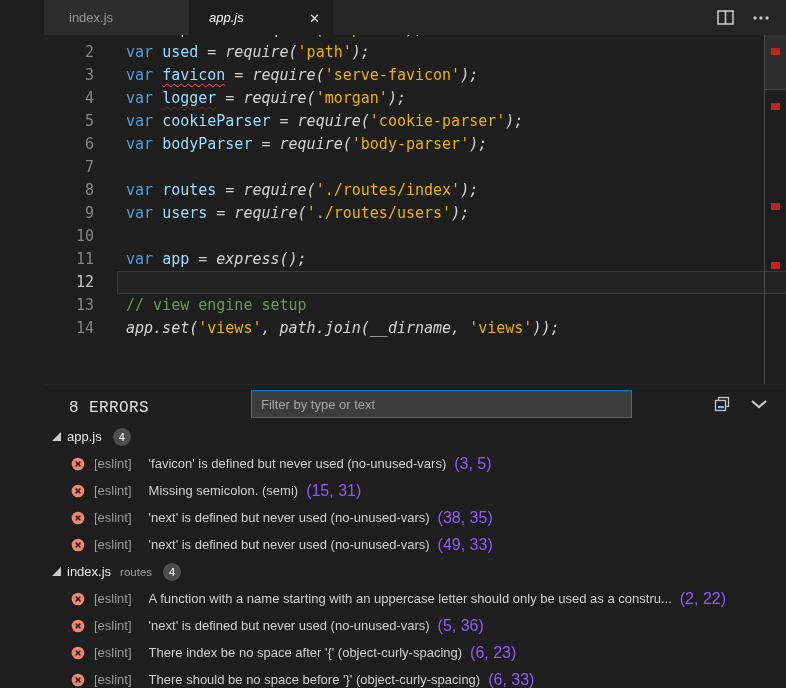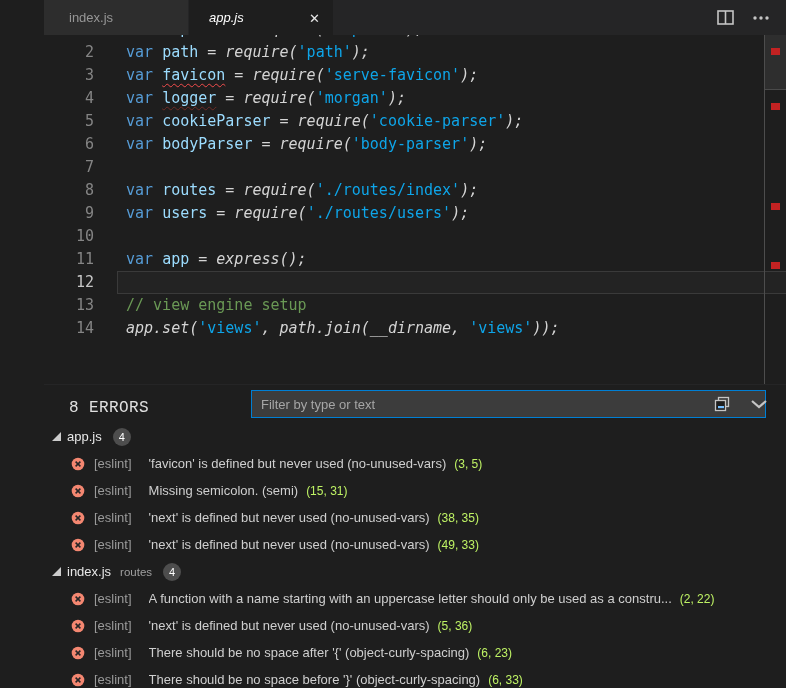--- a/index.html
+++ b/index.html
@@ -23,39 +23,39 @@
   
   .editor { position:relative; height:349px; overflow:hidden; background:#1e1e1e;
             font-family:"DejaVu Sans Mono","Liberation Mono",monospace; }
   .lines { position:absolute; top:-17px; left:0; width:764px; }
   .line { height:23px; line-height:23px; display:flex; font-size:15px; }
   .ln { width:73px; flex-shrink:0; text-align:right; padding-right:23px; color:#858585; }
   .line.current .ln { color:#c6c6c6; }
   .code { flex:1; padding-left:9px; white-space:pre; color:#d4d4d4; min-width:0; }
   .line.current .code { border:1px solid #3a3a3a; background:#232323; }
   .tk-k { color:#569cd6; } .tk-i { color:#9cdcfe; } .tk-p { color:#d4d4d4;font-style:italic; }
-  .tk-s { color:#0ea5e9; } .tk-c { color:#6a9955; }
+  .tk-s { color:#eab308; } .tk-c { color:#6a9955; }
   .sq-strong { text-decoration-line:underline; text-decoration-style:wavy;
                text-decoration-color:#f14c4c; text-decoration-thickness:1px;
                text-underline-offset:3px; text-decoration-skip-ink:none; }
   .sq-faint  { text-decoration-line:underline; text-decoration-style:wavy;
                text-decoration-color:rgba(195,55,45,.45); text-decoration-thickness:1px;
                text-underline-offset:3px; text-decoration-skip-ink:none; }
   .scrollbar { position:absolute; top:0; right:0; width:22px; height:100%;
                border-left:1px solid #4d4d4d; }
   .sb-thumb { position:absolute; left:0; top:0; width:100%; height:55px;
               background:rgba(121,121,121,.18); border-bottom:1px solid #4a4a4a; }
   .ruler-marker { position:absolute; right:6px; width:9px; height:7px; background:#c32222; }
 
   
   .panel { flex:1; background:#1e1e1e; border-top:1px solid #252526; overflow:hidden; }
   .panel-header { position:relative; height:38px; }
   .panel-title { position:absolute; left:25px; top:4px; line-height:38px; font-size:16px;
                  color:#e0e0e0; letter-spacing:.4px;font-family:Liberation Mono, monospace; }
-  .filter-input { position:absolute; left:207px; top:5px; width:515px; height:28px;
+  .filter-input { position:absolute; left:207px; top:5px; width:381px; height:28px;
                   background:#3c3c3c; border:1px solid #007fd4; color:#cccccc;
                   font-size:13px; padding:0 9px; outline:none;
                   font-family:"Liberation Sans",sans-serif; }
   .filter-input::placeholder { color:#a6a6a6; }
   .ph-icon { position:absolute; top:50%; transform:translateY(-50%); cursor:pointer;
              display:flex; align-items:center; }
   .ph-collapse { right:56px; } .ph-chevron { right:18px; }
 
   .marker-list { overflow:hidden; }
   .group-row { height:27px; display:flex; align-items:center; padding-left:8px;
@@ -64,21 +64,21 @@
   .group-file { font-size:13px; }
   .group-path { margin-left:9px; font-size:11.5px; color:#a0a0a0; padding-top:1px; }
   .group-badge { margin-left:11px; background:#4d4d4d; color:#ffffff; border-radius:50%;
                  min-width:18px; height:18px; line-height:18px; text-align:center;
                  font-size:11px; }
   .marker-row { height:27px; display:flex; align-items:center; padding-left:27px;
                 cursor:pointer; font-size:13px; white-space:nowrap; overflow:hidden; }
   .err-icon { display:flex; align-items:center; flex-shrink:0; }
   .mk-source { color:#9a9a9a; margin:0 17px 0 9px; flex-shrink:0; }
   .mk-msg { color:#cfcfcf; overflow:hidden;text-align:center; }
-  .mk-pos { color:#bef264; margin-left:8px; font-size:12px; flex-shrink:0; }
+  .mk-pos { color:#8b5cf6; margin-left:8px; font-size:16px; flex-shrink:0; }
 </style>
 </head>
 <body>
 
 <div class="window">
 
   <div class="tabbar">
     <div class="tab inactive">
       <span class="tab-label">index.js</span>
     </div>
@@ -104,21 +104,21 @@
   </div>
 
   <div class="editor">
     <div class="lines">
         <div class="line">
           <span class="ln">1</span>
           <span class="code"><span class="tk-k">var </span><span class="tk-i">express</span><span class="tk-p"> = require(</span><span class="tk-s">'express'</span><span class="tk-p">);</span></span>
         </div>
         <div class="line">
           <span class="ln">2</span>
-          <span class="code"><span class="tk-k">var </span><span class="tk-i">path</span><span class="tk-p"> = require(</span><span class="tk-s">'path'</span><span class="tk-p">);</span></span>
+          <span class="code"><span class="tk-k">var </span><span class="tk-i">used</span><span class="tk-p"> = require(</span><span class="tk-s">'path'</span><span class="tk-p">);</span></span>
         </div>
         <div class="line">
           <span class="ln">3</span>
           <span class="code"><span class="tk-k">var </span><span class="tk-i sq-strong">favicon</span><span class="tk-p"> = require(</span><span class="tk-s">'serve-favicon'</span><span class="tk-p">);</span></span>
         </div>
         <div class="line">
           <span class="ln">4</span>
           <span class="code"><span class="tk-k">var </span><span class="tk-i sq-faint">logger</span><span class="tk-p"> = require(</span><span class="tk-s">'morgan'</span><span class="tk-p">);</span></span>
         </div>
         <div class="line">
@@ -276,21 +276,21 @@
     <span class="mk-pos">(5, 36)</span>
   </div>
         <div class="marker-row">
     <span class="err-icon">
       <svg width="14" height="14" viewBox="0 0 14 14">
         <circle cx="7" cy="7" r="6.3" fill="#f48771"></circle>
         <path d="M4.6 4.6 L9.4 9.4 M9.4 4.6 L4.6 9.4" stroke="#252526" stroke-width="1.5"></path>
       </svg>
     </span>
     <span class="mk-source">[eslint]</span>
-    <span class="mk-msg">There should be no space after '{' (object-curly-spacing)</span>
+    <span class="mk-msg">There index be no space after '{' (object-curly-spacing)</span>
     <span class="mk-pos">(6, 23)</span>
   </div>
         <div class="marker-row">
     <span class="err-icon">
       <svg width="14" height="14" viewBox="0 0 14 14">
         <circle cx="7" cy="7" r="6.3" fill="#f48771"></circle>
         <path d="M4.6 4.6 L9.4 9.4 M9.4 4.6 L4.6 9.4" stroke="#252526" stroke-width="1.5"></path>
       </svg>
     </span>
     <span class="mk-source">[eslint]</span>

